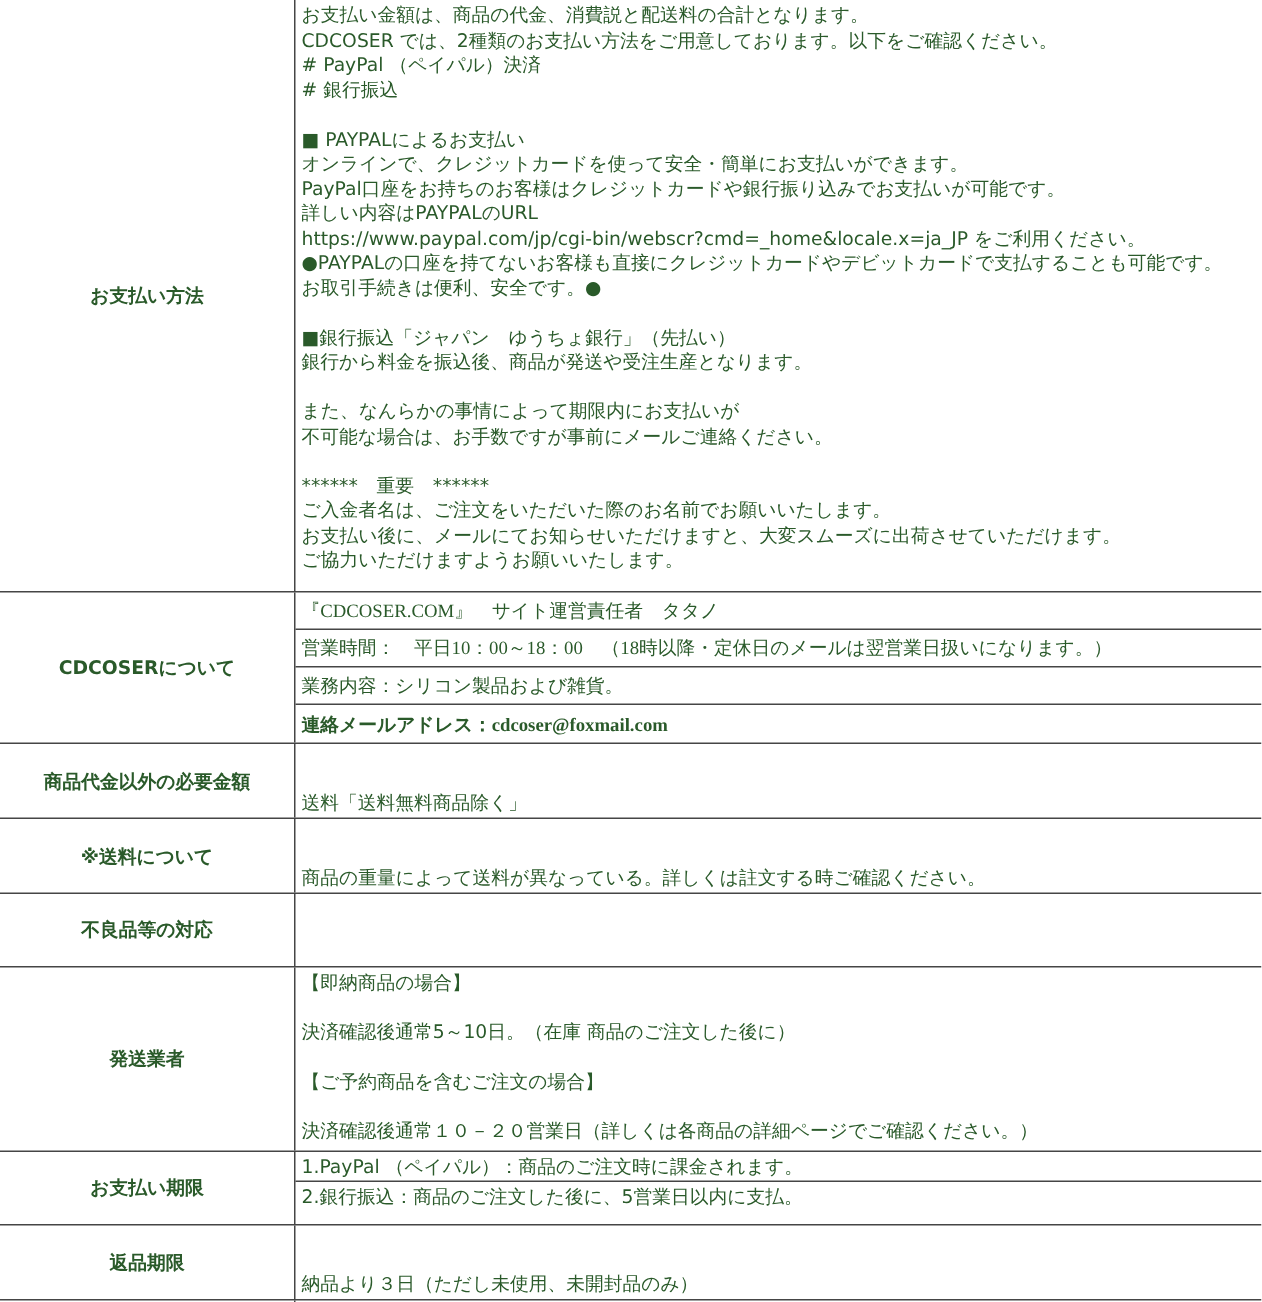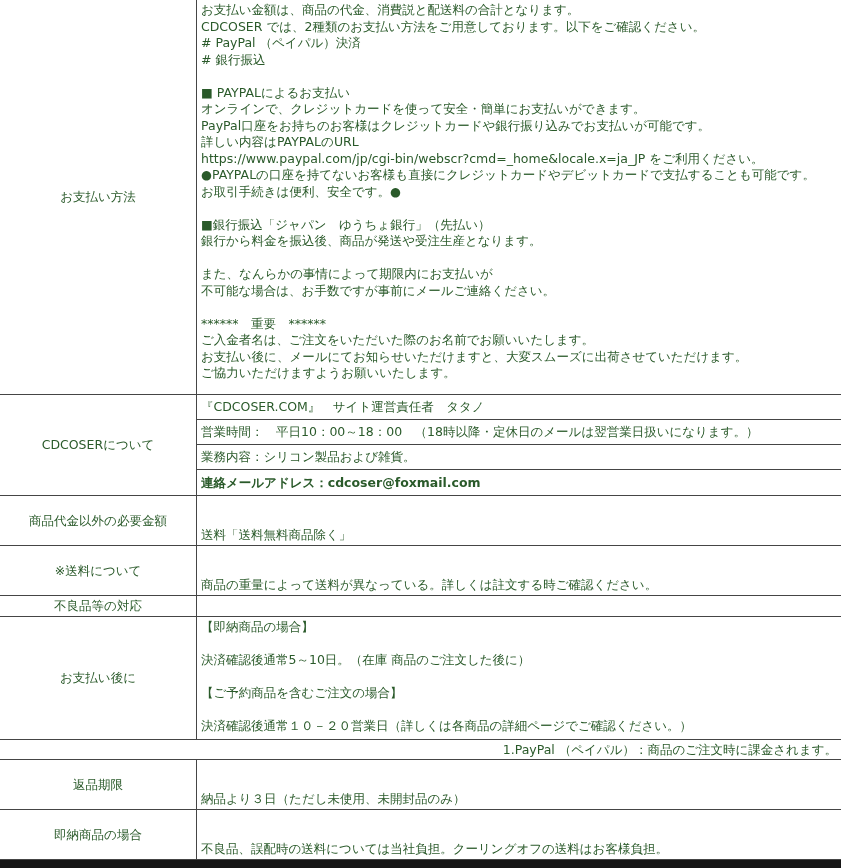--- a/index.html
+++ b/index.html
@@ -21,39 +21,39 @@
     width: 100%;
   }
   .th {
     flex: 0 0 197px;
     width: 197px;
     border-right: 1px solid var(--border, #454545);
     display: flex;
     align-items: center;
     justify-content: center;
     text-align: center;
-    font-weight: normal;
-    padding: 2px 6px;
+    font-weight: bold;
+    padding: 16px 6px;
     line-height: 16px;
   }
   .td {
     flex: 1 1 auto;
     padding: 2px 4px;
     line-height: 16px;
     min-width: 0;
   }
   .pre { white-space: pre-wrap; line-height: 16.5px; }
   .payment-body { min-height: 394px; }
   .delivery-body { min-height: 122px; }
   .subs { padding: 0; }
   .sub { padding: 3px 4px; line-height: 16px; }
   .sub:not(:last-child) { border-bottom: 1px solid var(--border, #454545); }
-  .about-subs .sub { min-height: 25px; display: flex; align-items: center; }
+  .about-subs .sub { min-height: 25px; display: flex; align-items: center; font-family: Liberation Serif, serif; }
   .tight .sub { padding: 0 4px 1px 4px; line-height: 15px; min-height: 15px; }
-  .deadline-subs .sub { padding: 2px 4px; line-height: 15px; text-align: right; }
+  .deadline-subs .sub { padding: 2px 4px; line-height: 15px; }
   .bold { font-weight: bold; }
   .small-row .td { min-height: 21px; display: flex; align-items: center; margin-top: 28px; }
   .bottom-bar {
     width: 100%;
     height: 8px;
     background: var(--bottom_bar, #161616);
   }
 </style>
 </head>
 <body>
@@ -105,33 +105,35 @@
   <section class="row small-row">
     <div class="th">※送料について</div>
     <div class="td">商品の重量によって送料が異なっている。詳しくは註文する時ご確認ください。</div>
   </section>
 
   <section class="row">
     <div class="th">不良品等の対応</div>
   </section>
 
   <section class="row">
-    <div class="th">お支払い後に</div>
+    <div class="th">発送業者</div>
     <div class="td pre delivery-body">【即納商品の場合】
 
 決済確認後通常5～10日。（在庫 商品のご注文した後に）
 
 【ご予約商品を含むご注文の場合】
 
 決済確認後通常１０－２０営業日（詳しくは各商品の詳細ページでご確認ください。）</div>
   </section>
 
   <section class="row">
+    <div class="th">お支払い期限</div>
     <div class="td subs deadline-subs">
       <div class="sub">1.PayPal （ペイパル）：商品のご注文時に課金されます。</div>
+      <div class="sub">2.銀行振込：商品のご注文した後に、5営業日以内に支払。</div>
     </div>
   </section>
 
   <section class="row small-row">
     <div class="th">返品期限</div>
     <div class="td">納品より３日（ただし未使用、未開封品のみ）</div>
   </section>
 
   <section class="row small-row">
     <div class="th">即納商品の場合</div>

